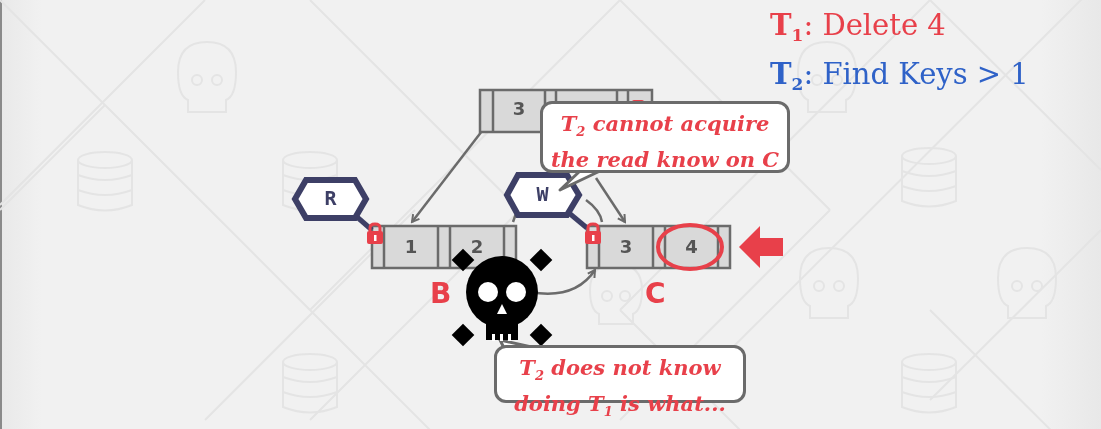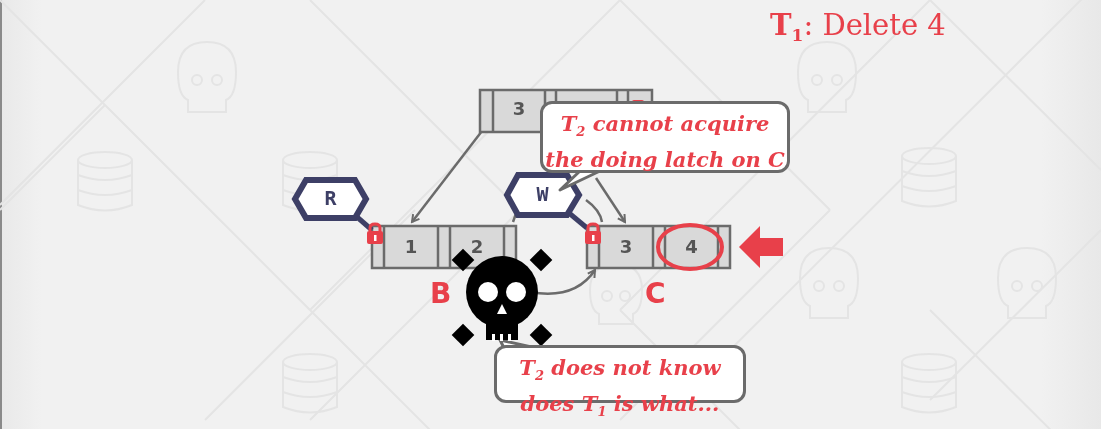--- a/index.html
+++ b/index.html
@@ -166,35 +166,36 @@
     <circle cx="516" cy="292" r="10" fill="#ffffff"></circle>
     <polygon points="502,304 497,314 507,314" fill="#ffffff"></polygon>
     <rect x="492" y="334" width="3" height="7" fill="#ffffff"></rect>
     <rect x="500" y="334" width="3" height="7" fill="#ffffff"></rect>
     <rect x="508" y="334" width="3" height="7" fill="#ffffff"></rect>
   </g>
 </svg>
 
 <div class="legend">
   <div class="t1"><b>T</b><sub>1</sub><span>: Delete 4</span></div>
+  <div class="t2"><b>T</b><sub>2</sub><span>: Find Keys &gt; 1</span></div>
 </div>
 
 <div class="key" style="left:493px;top:98px;width:52px;">3</div>
 
 <div class="key" style="left:384px;top:236px;width:54px;">1</div>
 <div class="key" style="left:450px;top:236px;width:54px;">2</div>
 <div class="node-label" style="left:430px;top:277px;">B</div>
 
 <div class="key" style="left:599px;top:236px;width:54px;">3</div>
 <div class="key" style="left:665px;top:236px;width:53px;">4</div>
 <div class="node-label" style="left:645px;top:277px;">C</div>
 
 <div class="latch-label" style="left:306px;top:186px;width:49px;">R</div>
 <div class="latch-label" style="left:518px;top:182px;width:49px;">W</div>
 
 <div class="bubble bubble-top">
   <div><span>T</span><sub>2</sub><span> cannot acquire</span></div>
-  <div>the doing latch on C</div>
+  <div>the read know on C</div>
 </div>
 <div class="bubble bubble-bottom">
   <div><span>T</span><sub>2</sub><span> does not know</span></div>
-  <div><span>does T</span><sub>1</sub><span> is what...</span></div>
+  <div><span>doing T</span><sub>1</sub><span> is what...</span></div>
 </div>
 
 </body></html>

